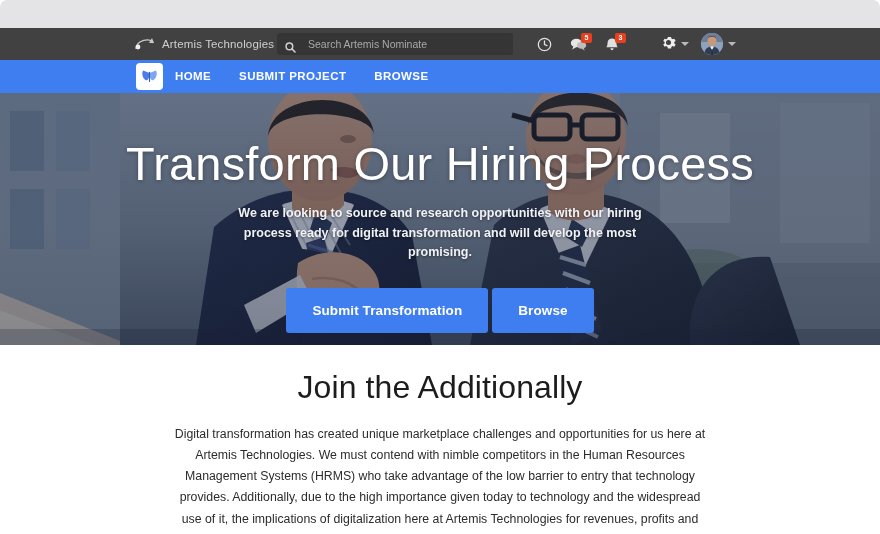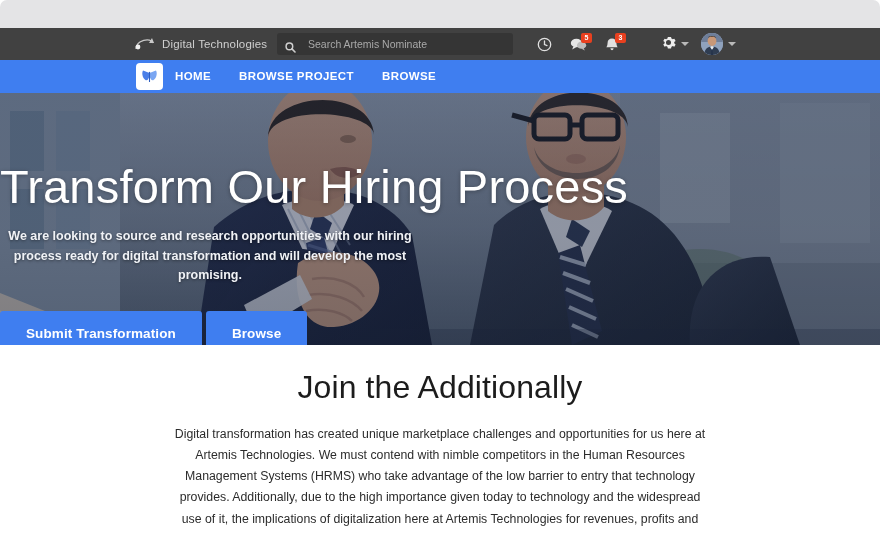--- a/index.html
+++ b/index.html
@@ -217,23 +217,23 @@
   .hero-tint {
     position: absolute;
     inset: 0;
     background: linear-gradient(180deg, rgba(26,38,68,0.42) 0%, rgba(22,32,60,0.40) 55%, rgba(20,30,55,0.46) 100%);
   }
   .hero-content {
     position: absolute;
     inset: 0;
     display: flex;
     flex-direction: column;
-    align-items: flex-start;
+    align-items: center;
     justify-content: flex-start;
-    padding-top: 69px;
+    padding-top: 46px;
   }
   .hero-title {
     color: #ffffff;
     font-size: 47px;
     font-weight: 300;
     letter-spacing: 0.2px;
     line-height: 1.05;
     text-shadow: 0 1px 4px rgba(0,0,0,0.30);
     white-space: nowrap;
   }
@@ -306,21 +306,21 @@
   <div class="top-header">
 
     <div class="brand">
       <span class="brand-mark">
         <svg width="22" height="16" viewBox="0 0 22 16">
           <path d="M3 13 C3 4, 18 1, 20 7" stroke="#c9c9c9" stroke-width="1.3" fill="none"></path>
           <path d="M19 2 L21 7 L16 7 Z" fill="#c9c9c9"></path>
           <circle cx="5" cy="11" r="2.4" fill="#f0f0f0"></circle>
         </svg>
       </span>
-      <span class="brand-text">Digital Technologies</span>
+      <span class="brand-text">Artemis Technologies</span>
     </div>
 
     <div class="search-wrap">
       <span class="search-icon">
         <svg width="11" height="11" viewBox="0 0 11 11">
           <circle cx="4.4" cy="4.4" r="3.3" stroke="#cfcfcf" stroke-width="1.5" fill="none"></circle>
           <line x1="6.9" y1="6.9" x2="10" y2="10" stroke="#cfcfcf" stroke-width="1.6" stroke-linecap="round"></line>
         </svg>
       </span>
       <input class="search-input" type="text" placeholder="Search Artemis Nominate" style="">
@@ -385,21 +385,21 @@
   <div class="nav-bar">
     <div class="nav-logo">
       <svg width="17" height="15" viewBox="0 0 17 15">
         <path d="M8.5 4 L2 1.6 C0.6 3.8 1.2 9.2 4.4 11 C6.4 12 8.1 9.6 8.5 6.2 Z" fill="#4a7ee8"></path>
         <path d="M8.5 4 L15 1.6 C16.4 3.8 15.8 9.2 12.6 11 C10.6 12 8.9 9.6 8.5 6.2 Z" fill="#7aa6f2"></path>
         <path d="M8.5 3.4 L8.5 12.4" stroke="#2f5fc0" stroke-width="1.1" stroke-linecap="round"></path>
       </svg>
     </div>
     <div class="nav-links">
       <a class="nav-link">HOME</a>
-      <a class="nav-link">BROWSE PROJECT</a>
+      <a class="nav-link">SUBMIT PROJECT</a>
       <a class="nav-link">BROWSE</a>
     </div>
   </div>
 
   <div class="hero">
     <svg class="hero-photo" viewBox="0 0 880 252" preserveAspectRatio="xMidYMid slice">
       <defs>
         <linearGradient id="bgWin" x1="0" y1="0" x2="0" y2="1">
           <stop offset="0%" stop-color="#9aa6b4"></stop>
           <stop offset="55%" stop-color="#7b8896"></stop>

